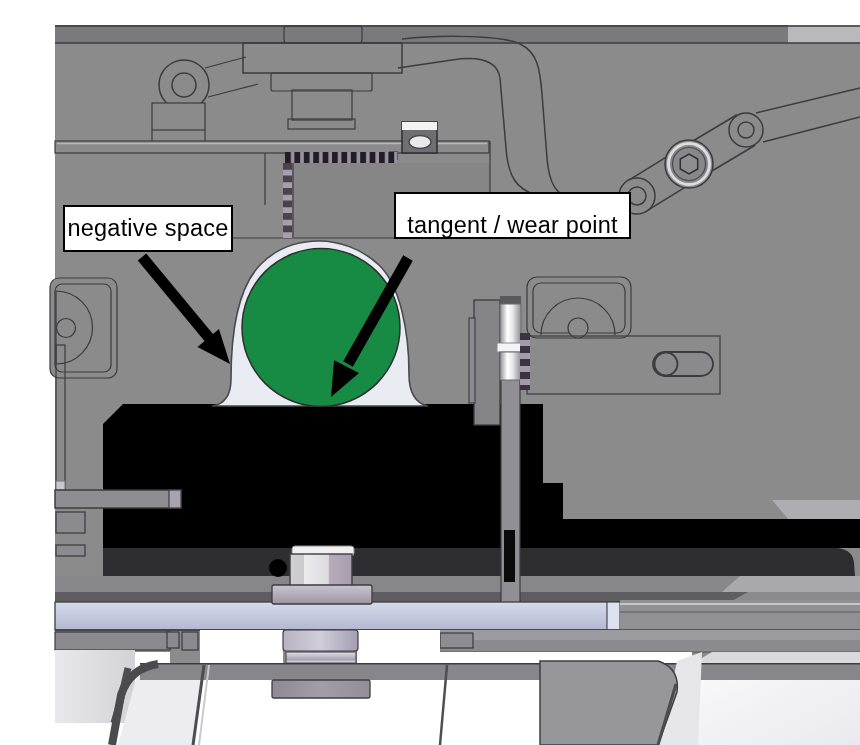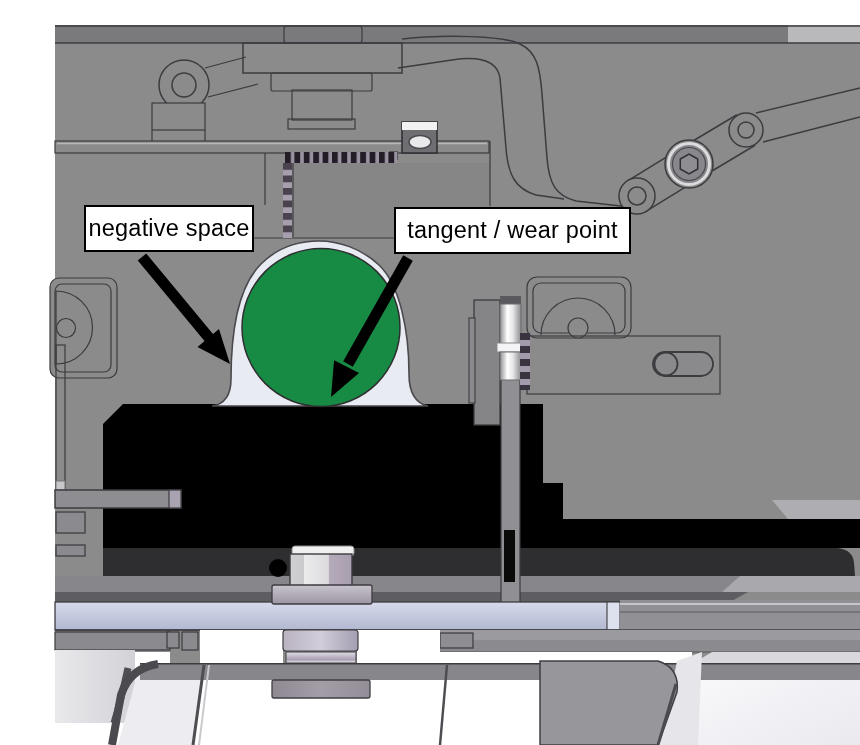--- a/index.html
+++ b/index.html
@@ -291,20 +291,20 @@
       <line x1="142" y1="257" x2="210" y2="339" stroke="#000" stroke-width="11"></line>
       <polygon points="230,364 197.5,346.9 219,328.9" fill="#000"></polygon>
     </g>
     <g>
       <line x1="408" y1="258" x2="348" y2="364" stroke="#000" stroke-width="11"></line>
       <polygon points="331,397 334.1,360.3 359,373.1" fill="#000"></polygon>
     </g>
   </g>
 </svg>
 
-<div class="callout" style="left:84px;top:205px;width:166px;height:43px;text-align:center;">
+<div class="callout" style="left:63px;top:205px;width:166px;height:43px;text-align:center;">
   <span>negative space</span>
 </div>
 
-<div class="callout" style="left:394px;top:207px;width:233px;height:43px;">
+<div class="callout" style="left:394px;top:192px;width:233px;height:43px;align-items:flex-end;">
   <span>tangent / wear point</span>
 </div>
 </div>
 
 </body></html>

